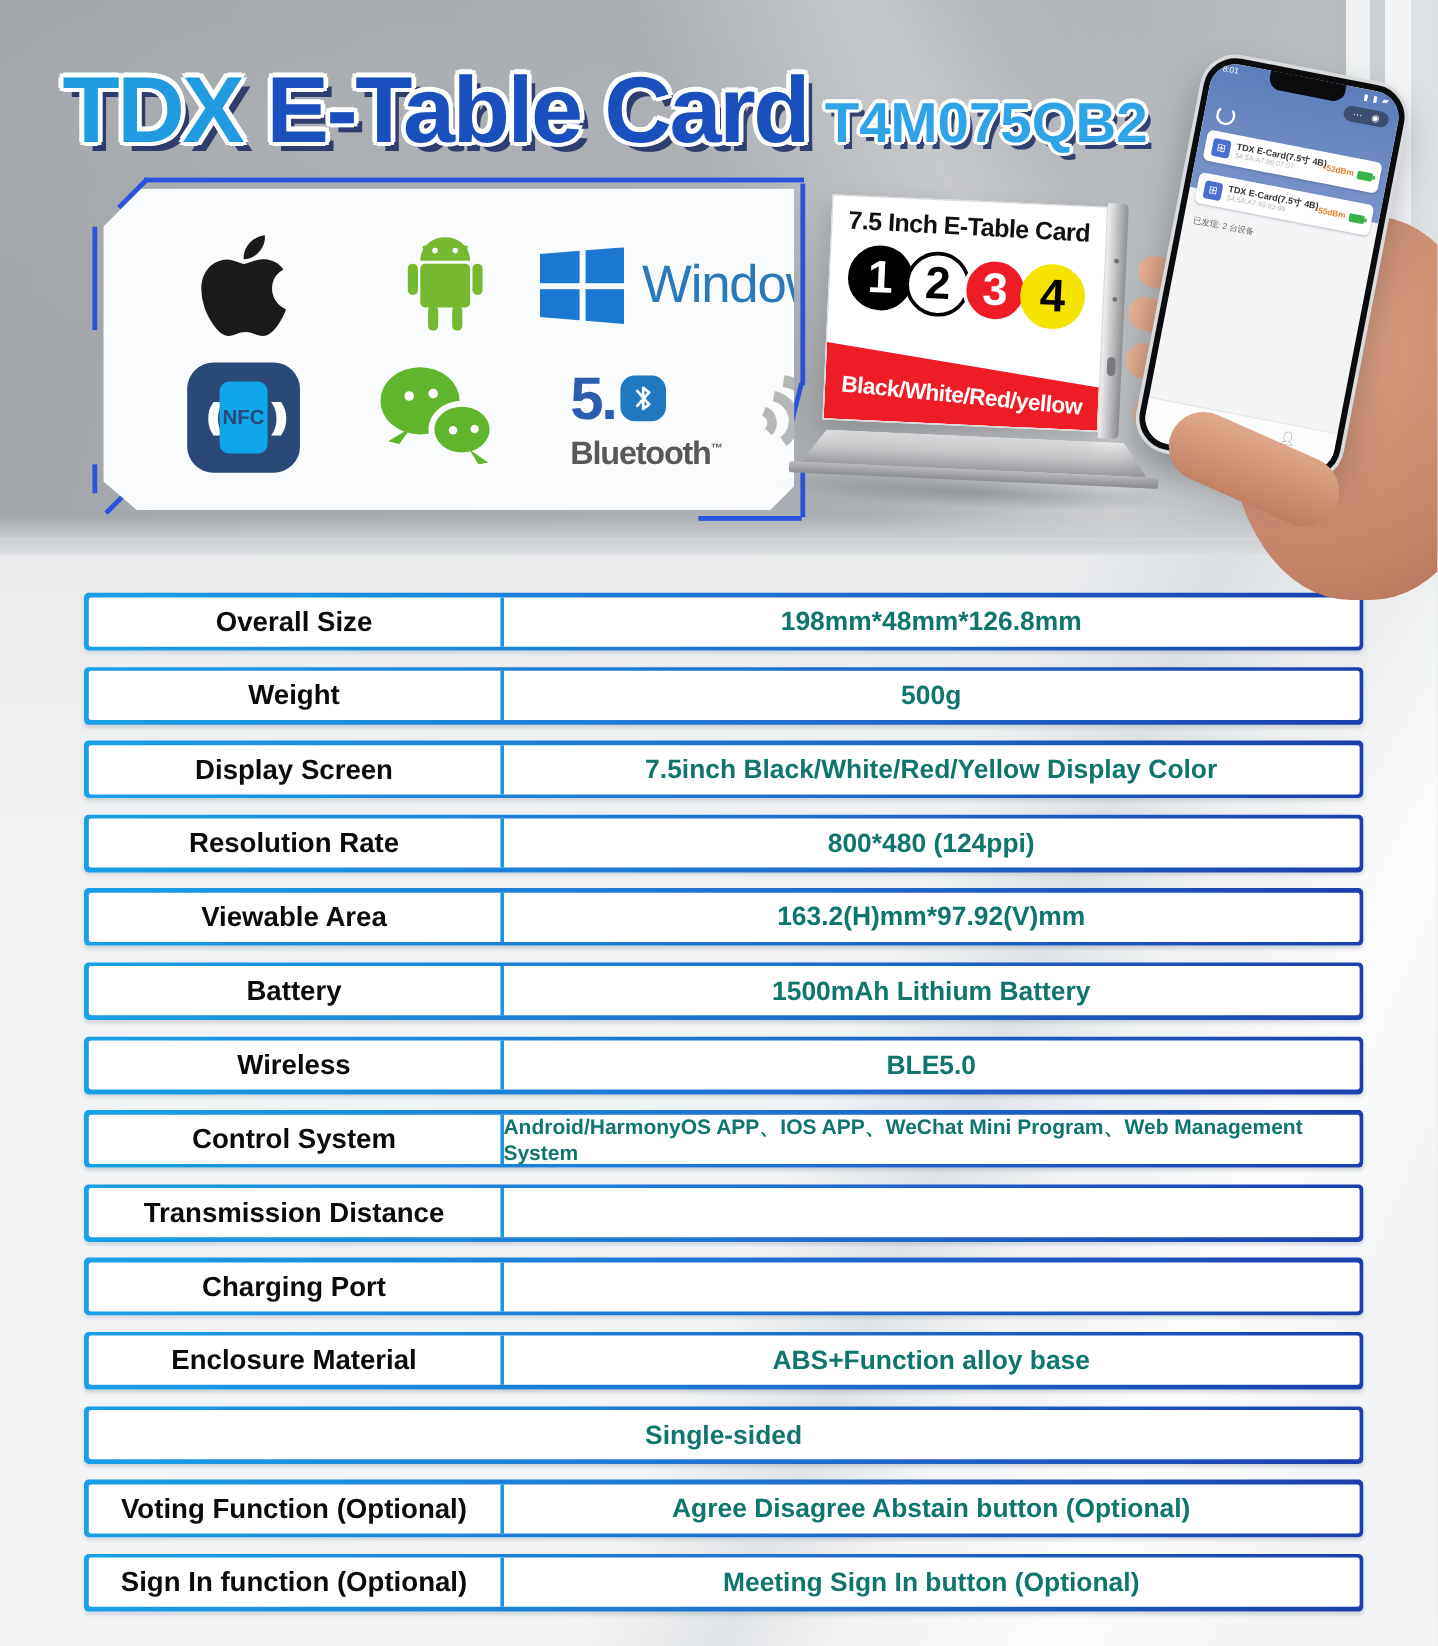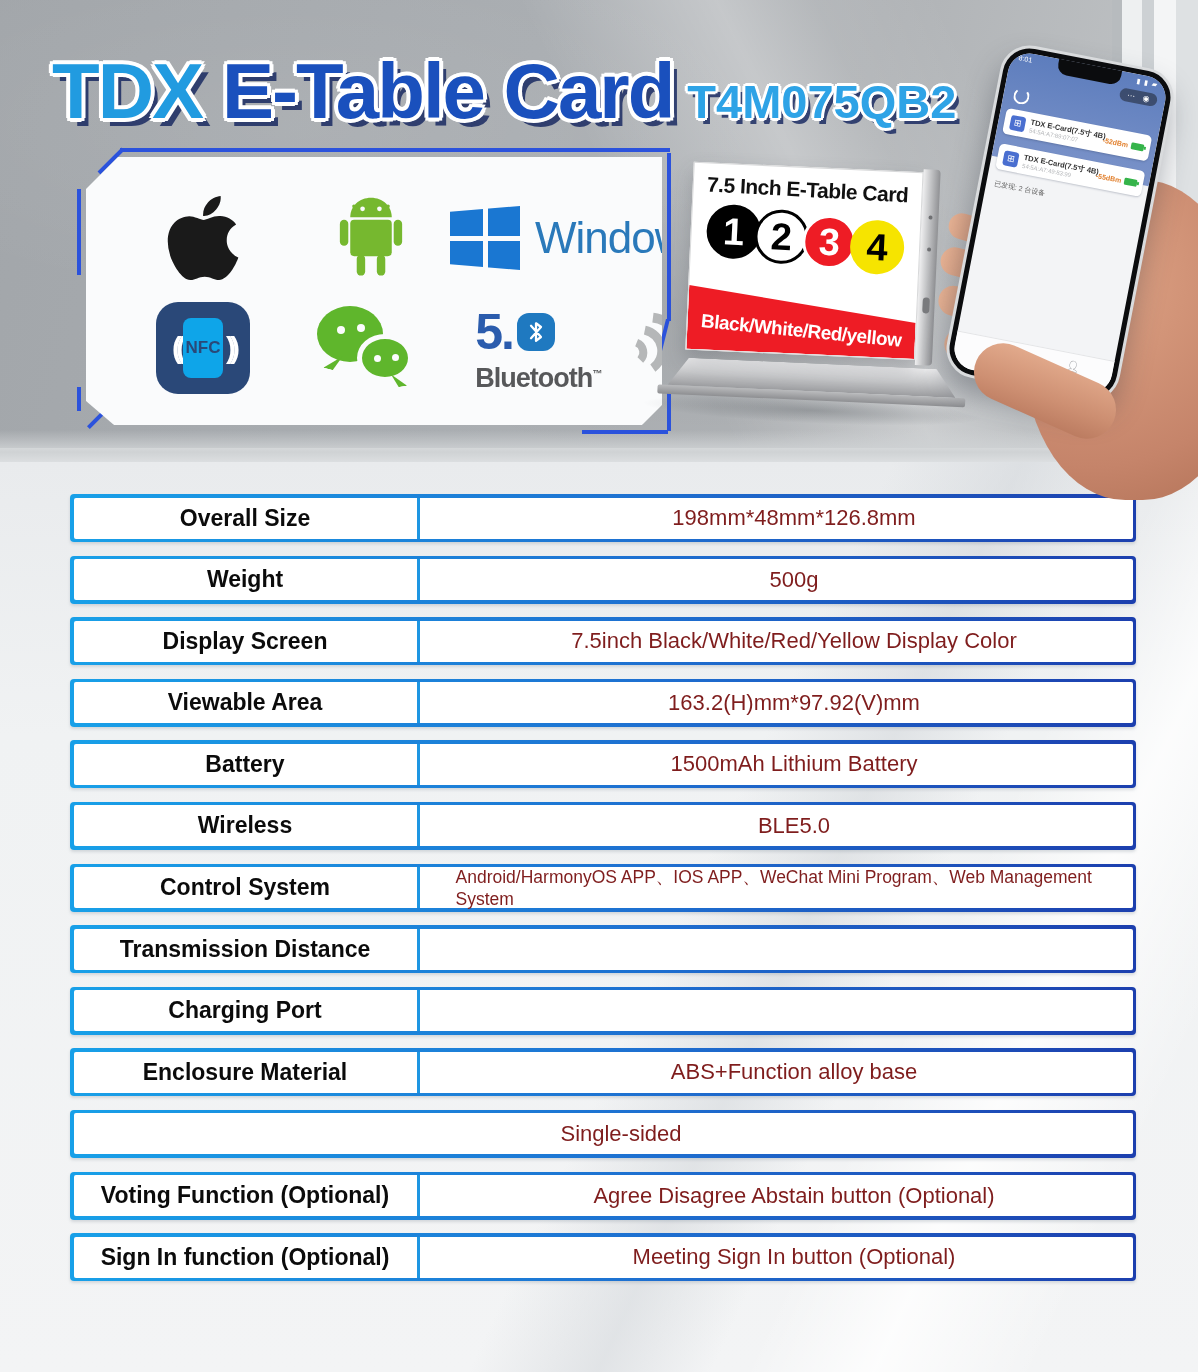--- a/index.html
+++ b/index.html
@@ -193,21 +193,21 @@
 
   
   .spec-table { position:absolute; left:70px; top:494px; width:1066px; }
   .spec-row { height:48px; margin-bottom:13.6px; border-radius:4px; padding:3.5px;
     background:linear-gradient(90deg,#18a0e8 0%,#1e6fd0 55%,#1c3fae 100%);
     box-shadow:0 2px 3px rgba(120,130,145,.25); }
   .spec-inner { display:flex; height:100%; background:#fff; border-radius:2px; }
   .spec-label { flex:0 0 346px; display:flex; align-items:center; justify-content:center;
     border-right:3px solid #1e96e2; font-size:23px; font-weight:600; color:#0b0b0b; }
   .spec-value { flex:1; display:flex; align-items:center; justify-content:center;
-    font-size:22px; font-weight:400; color:#7f1d1d;padding-left:36px; }
+    font-size:22px; font-weight:700; color:#0f766e; }
   .spec-value.small { font-size:17.5px; }
 </style>
 </head>
 <body>
 
 <div class="canvas">
 
   <div class="wall"></div>
   <div class="window-frame"></div>
   <div class="wall-fade"></div>
@@ -400,20 +400,26 @@
         </div>
       </div>
       <div class="spec-row">
         <div class="spec-inner">
           <div class="spec-label">Display Screen</div>
           <div class="spec-value">7.5inch  Black/White/Red/Yellow Display Color</div>
         </div>
       </div>
       <div class="spec-row">
         <div class="spec-inner">
+          <div class="spec-label">Resolution Rate</div>
+          <div class="spec-value">800*480  (124ppi)</div>
+        </div>
+      </div>
+      <div class="spec-row">
+        <div class="spec-inner">
           <div class="spec-label">Viewable Area</div>
           <div class="spec-value">163.2(H)mm*97.92(V)mm</div>
         </div>
       </div>
       <div class="spec-row">
         <div class="spec-inner">
           <div class="spec-label">Battery</div>
           <div class="spec-value">1500mAh Lithium Battery</div>
         </div>
       </div>

